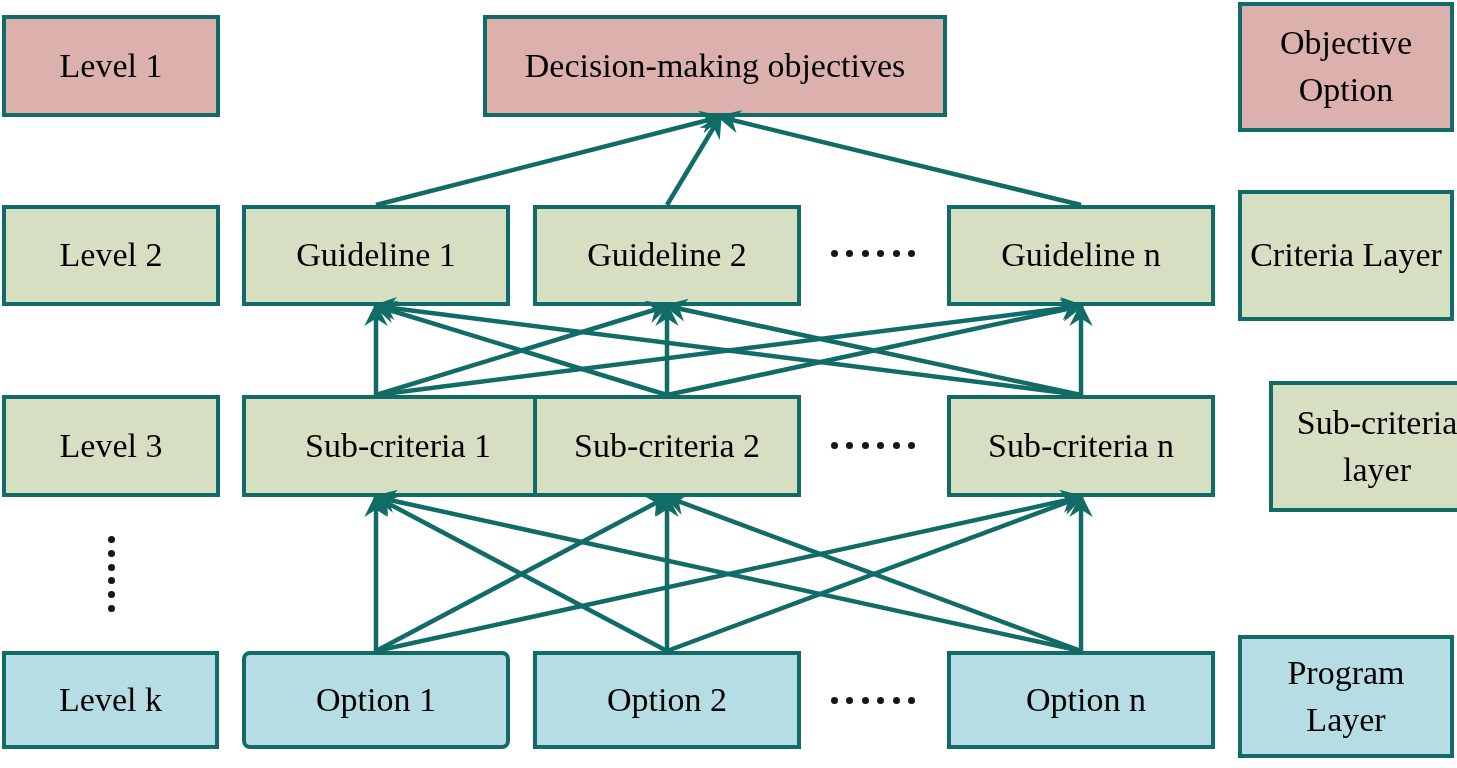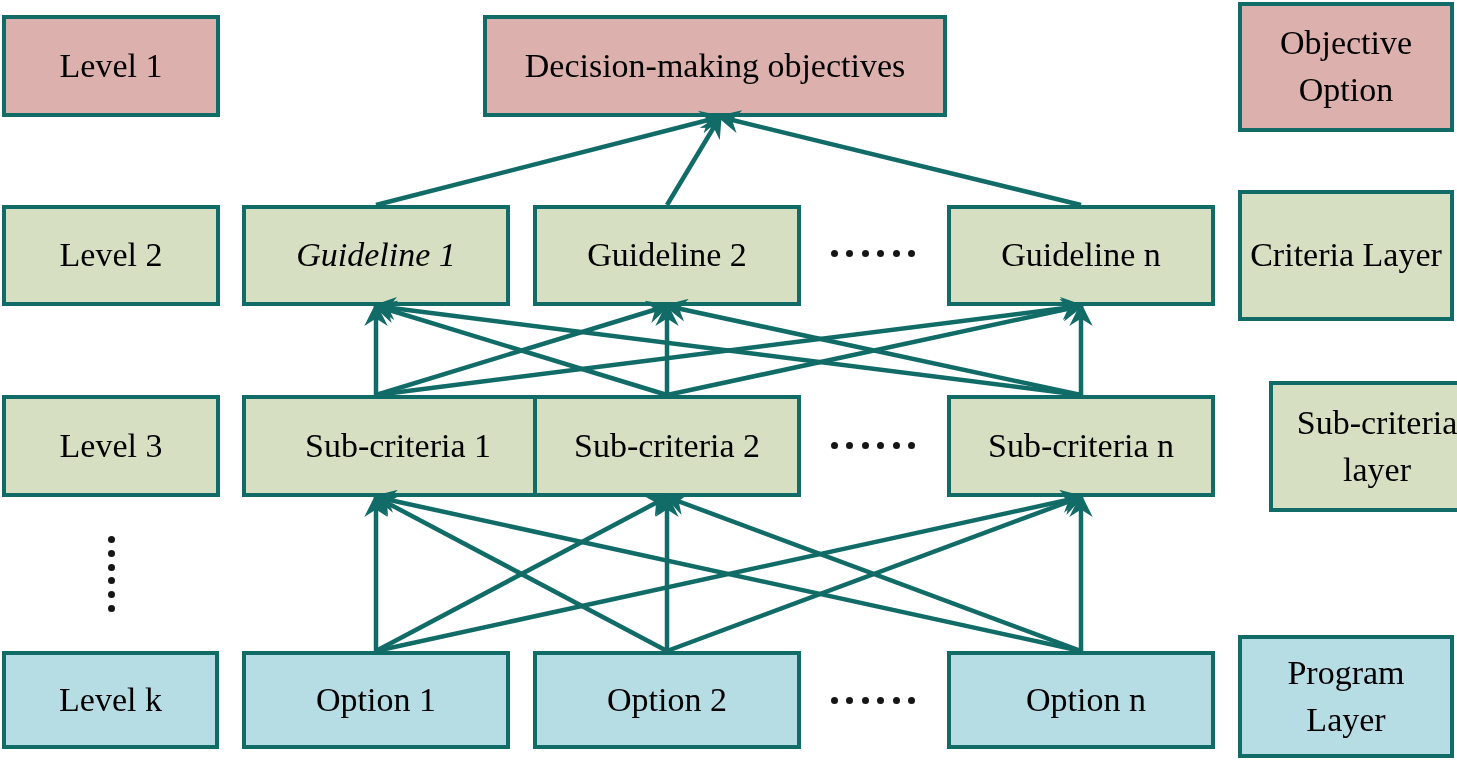--- a/index.html
+++ b/index.html
@@ -15,27 +15,27 @@
   .pink{background:var(--pink);} .green{background:var(--green);} .blue{background:var(--blue);}
 
   
   #n-level-1{left:2px;top:15px;width:218px;height:102px;}
   #n-level-2{left:2px;top:205px;width:218px;height:101px;}
   #n-level-3{left:2px;top:395px;width:218px;height:102px;}
   #n-level-k{left:2px;top:651px;width:217px;height:98px;}
 
   
   #n-objective{left:483px;top:15px;width:464px;height:102px;}
-  #n-guideline-1{left:242px;top:205px;width:268px;height:101px;font-style:italic;}
+  #n-guideline-1{left:242px;top:205px;width:268px;height:101px;}
   #n-guideline-2{left:533px;top:205px;width:268px;height:101px;}
   #n-guideline-n{left:947px;top:205px;width:268px;height:101px;}
   #n-sub-criteria-1{left:242px;top:395px;width:312px;height:102px;}
   #n-sub-criteria-2{left:533px;top:395px;width:268px;height:102px;}
   #n-sub-criteria-n{left:947px;top:395px;width:268px;height:102px;}
-  #n-option-1{left:242px;top:651px;width:268px;height:98px;}
+  #n-option-1{left:242px;top:651px;width:268px;height:98px;border-radius:8px;}
   #n-option-2{left:533px;top:651px;width:268px;height:98px;}
   #n-option-n{left:947px;top:651px;width:268px;height:98px;padding-left:16px;}
 
   
   #n-objective-layer{left:1238px;top:2px;width:216px;height:130px;}
   #n-criteria-layer{left:1238px;top:190px;width:216px;height:131px;}
   #n-sub-criteria-layer{left:1238px;top:381px;width:216px;height:131px;margin-left:31px;}
   #n-program-layer{left:1238px;top:635px;width:216px;height:123px;}
 
   

